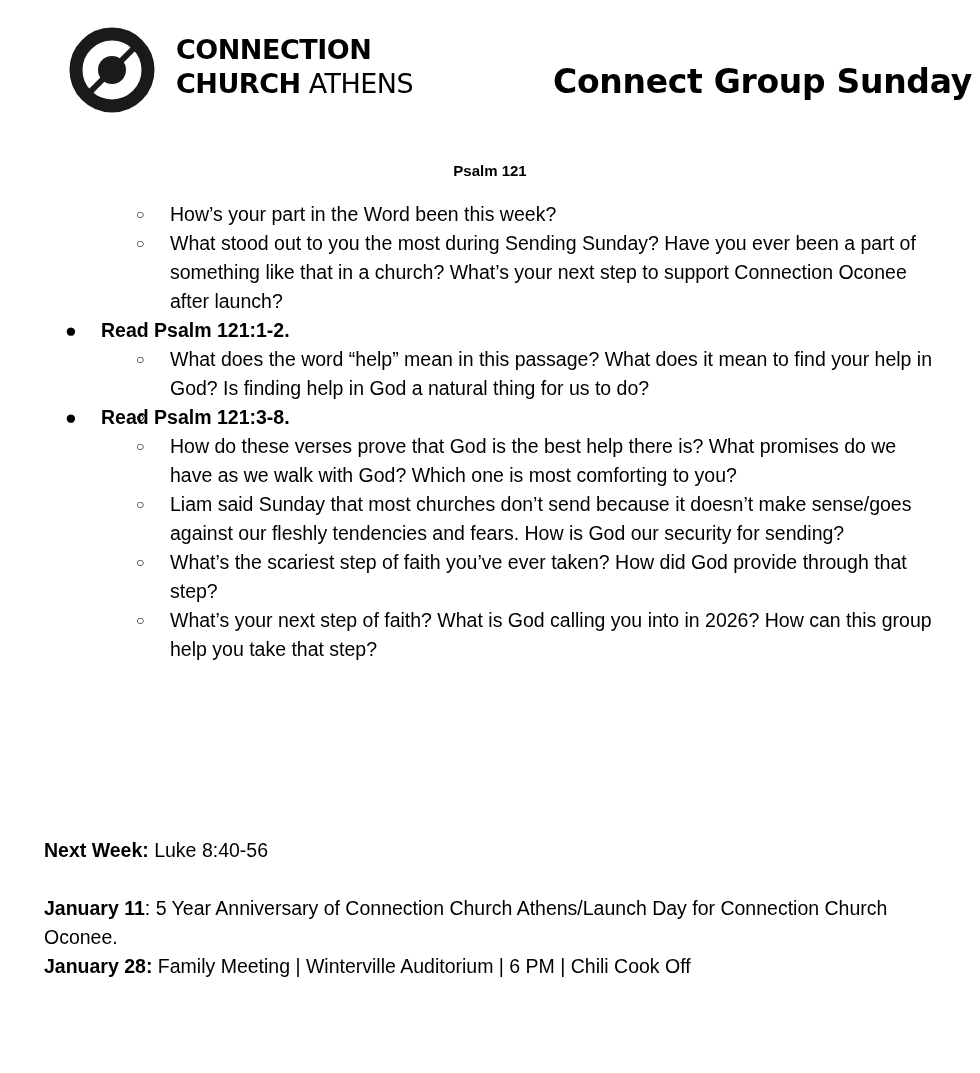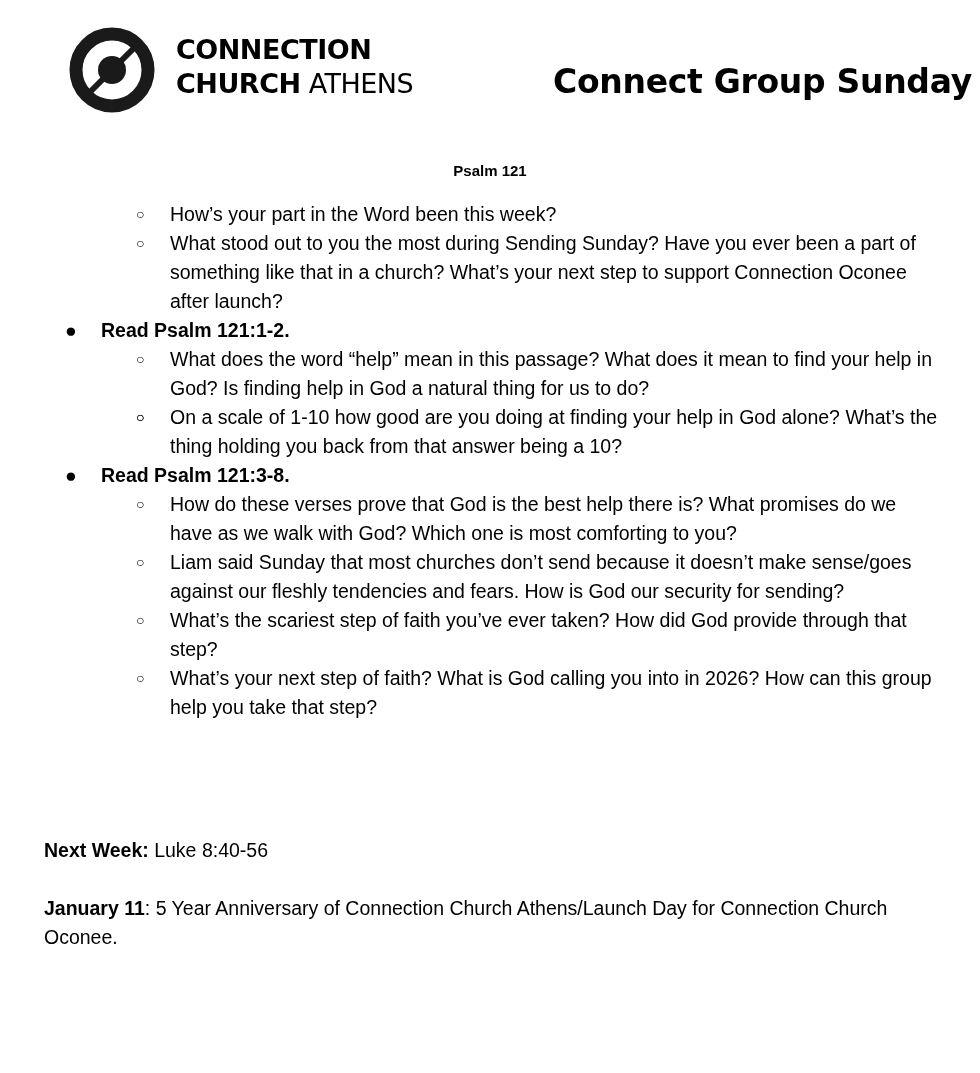--- a/index.html
+++ b/index.html
@@ -33,26 +33,27 @@
 
 <div class="heading">Psalm 121</div>
 
 <div class="content">
   <div class="sub"><span class="b">○</span><span>How’s your part in the Word been this week?</span></div>
   <div class="sub"><span class="b">○</span><span>What stood out to you the most during Sending Sunday? Have you ever been a part of something like that in a church? What’s your next step to support Connection Oconee after launch?</span></div>
 
   <div class="main"><span class="b">●</span><span>Read Psalm 121:1-2.</span></div>
   <div class="sub"><span class="b">○</span><span>What does the word “help” mean in this passage? What does it mean to find your help in God? Is finding help in God a natural thing for us to do?</span></div>
   <div class="sub"><span class="b">○</span></div>
-  <div class="sub"><span class="b">○</span><span>On a scale of 1-10 how good are you doing at finding your help in God alone? What’s the thing holding you back from that answer being a 10?</span></div>
+  <div class="sub"><span class="b">○</span></div>
 
   <div class="main"><span class="b">●</span><span>Read Psalm 121:3-8.</span></div>
   <div class="sub"><span class="b">○</span><span>How do these verses prove that God is the best help there is? What promises do we have as we walk with God? Which one is most comforting to you?</span></div>
   <div class="sub"><span class="b">○</span><span>Liam said Sunday that most churches don’t send because it doesn’t make sense/goes against our fleshly tendencies and fears. How is God our security for sending?</span></div>
   <div class="sub"><span class="b">○</span><span>What’s the scariest step of faith you’ve ever taken? How did God provide through that step?</span></div>
   <div class="sub"><span class="b">○</span><span>What’s your next step of faith? What is God calling you into in 2026? How can this group help you take that step?</span></div>
 </div>
 
 <div class="footer">
   <div><b>Next Week:</b><span> Luke 8:40-56</span></div>
   <div class="gap"></div>
   <div><b>January 11</b><span>:</span><span> 5 Year Anniversary of Connection Church Athens/Launch Day for Connection Church Oconee.</span></div>
+  <div><b>January 28:</b><span> Family Meeting | Winterville Auditorium | 6 PM | Chili Cook Off</span></div>
 </div>
 
 </body></html>

